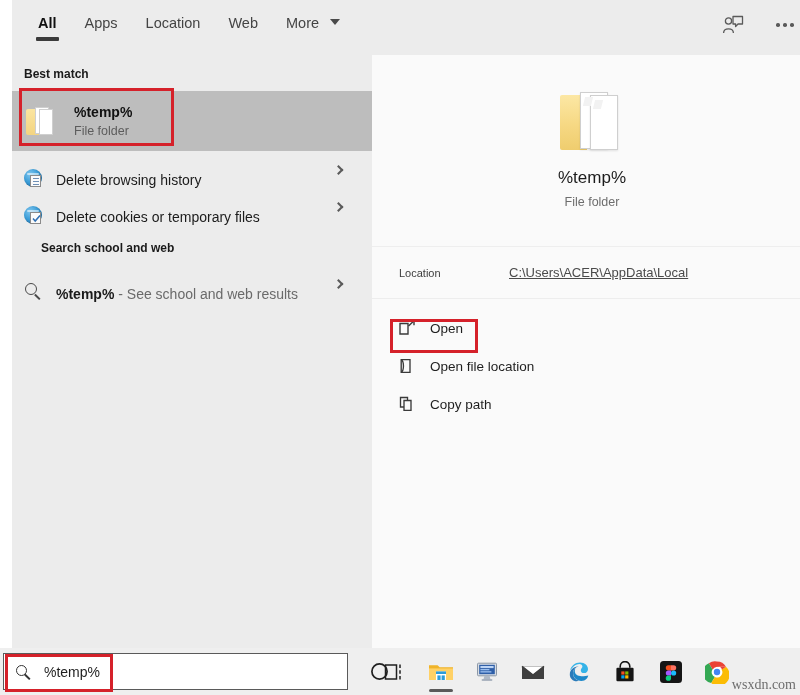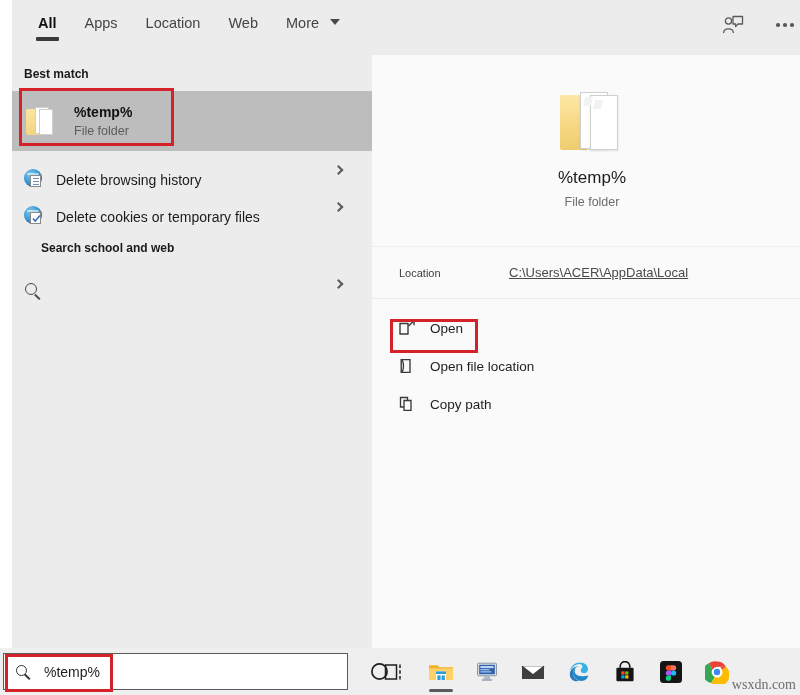--- a/index.html
+++ b/index.html
@@ -248,20 +248,23 @@
         <div class="row-label">Delete cookies or temporary files</div>
         <span class="chev"></span>
       </div>
 
       <div class="group-title" style="padding-top:16px;margin-left:17px;">Search school and web</div>
 
       <div class="list-row">
         <div class="row-icon">
           <span class="mag"></span>
         </div>
+        <div class="row-label">
+          <span class="strong">%temp%</span><span class="muted"> - See school and web results</span>
+        </div>
         <span class="chev"></span>
       </div>
     </div>
 
     <div class="preview">
 
       <div class="preview-hero">
         <div style="position:relative;width:64px;height:60px;">
           <div style="position:absolute;left:0;top:3px;width:27px;height:55px;border-radius:2px 0 0 2px;background:linear-gradient(180deg,#fce7a4 0%,#f6d883 55%,#efcd6e 100%);"></div>
           <div class="sheet" style="left:20px;top:0px;width:28px;height:57px;box-shadow:0 1px 2px rgba(0,0,0,.10);"></div>

